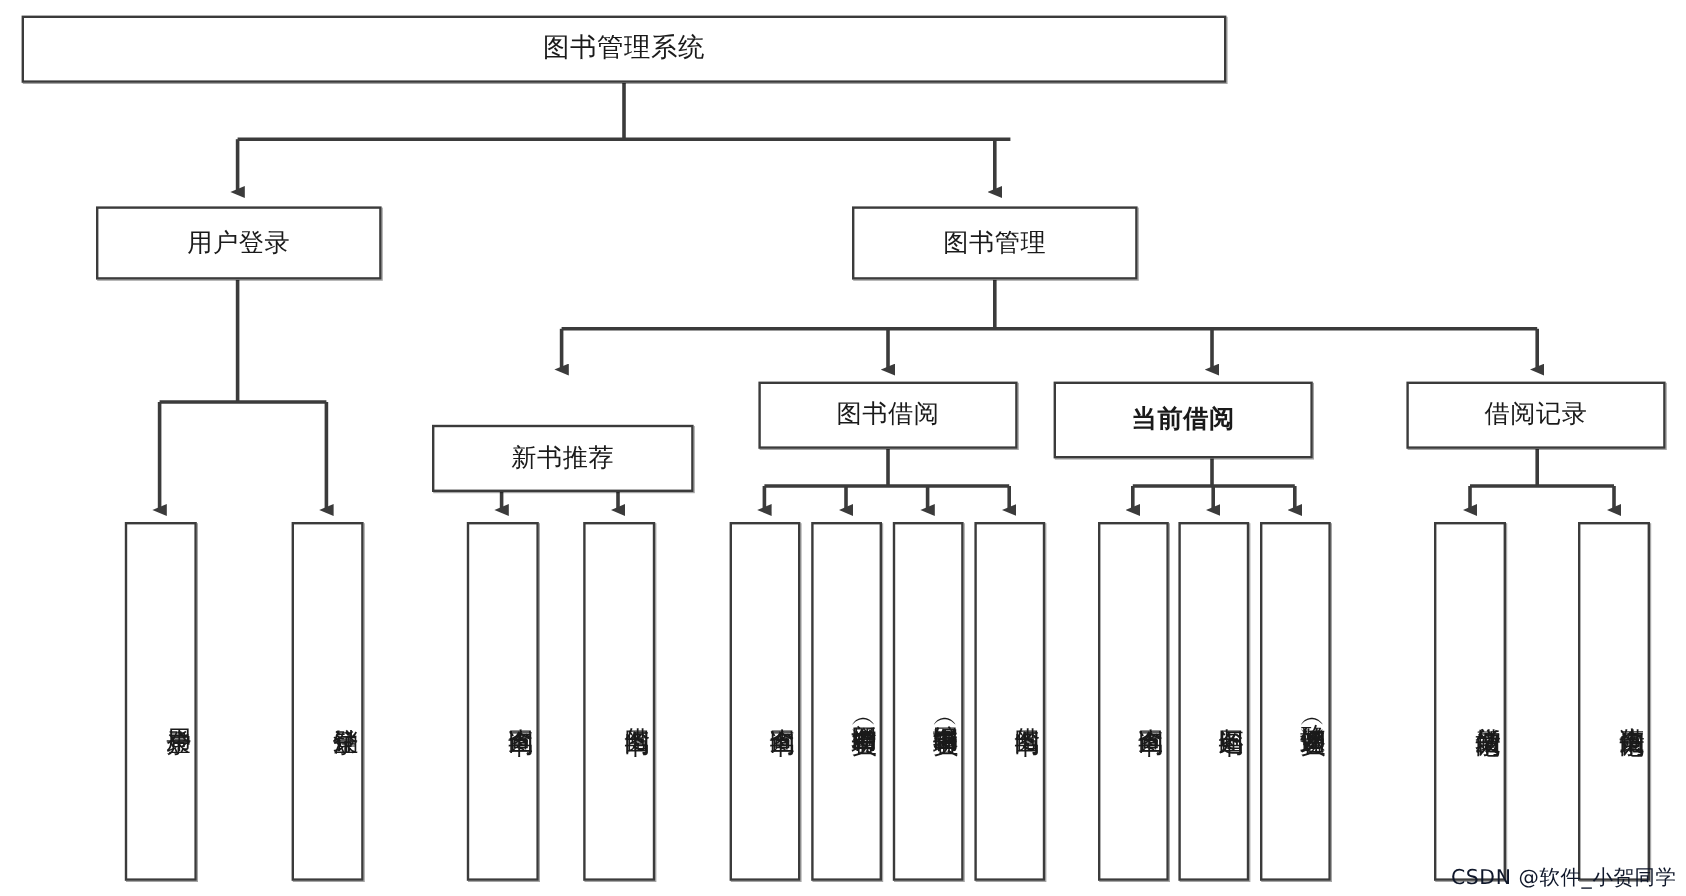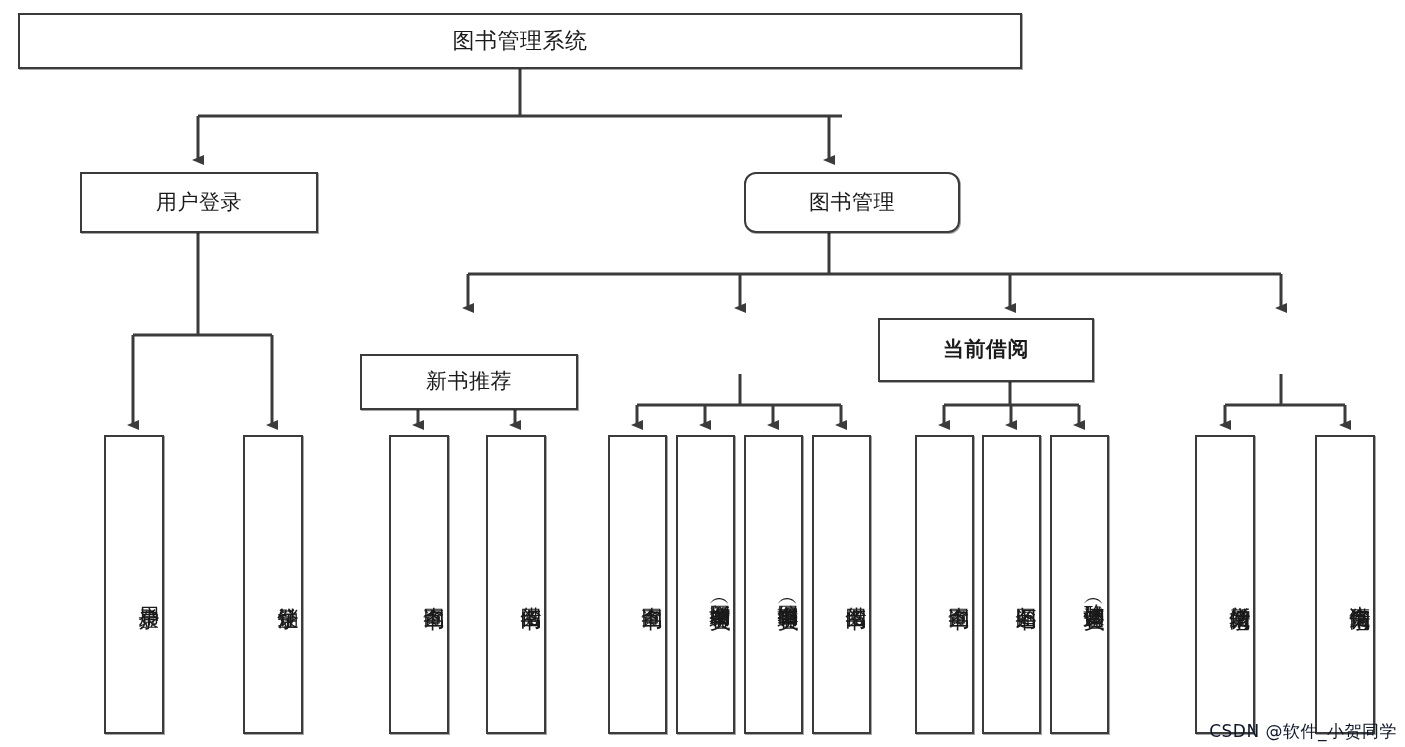--- a/index.html
+++ b/index.html
@@ -125,30 +125,36 @@
     </g>
   </svg>
 
   <div class="node horiz root" style="left:18px; top:13px; width:1004px; height:56px;">
     <span class="lbl">图书管理系统</span>
   </div>
 
   <div class="node horiz" style="left:80px; top:172px; width:238px; height:61px;">
     <span class="lbl">用户登录</span>
   </div>
-  <div class="node horiz" style="left:744px; top:172px; width:216px; height:61px;border-radius:12px;">
+  <div class="node horiz" style="left:710px; top:172px; width:238px; height:61px;">
     <span class="lbl">图书管理</span>
   </div>
 
   <div class="node horiz" style="left:360px; top:318px; width:218px; height:56px;margin-top:36px;">
     <span class="lbl">新书推荐</span>
   </div>
+  <div class="node horiz" style="left:632px; top:318px; width:216px; height:56px;">
+    <span class="lbl">图书借阅</span>
+  </div>
   <div class="node horiz" style="left:878px; top:318px; width:216px; height:64px;font-weight:bold;">
     <span class="lbl">当前借阅</span>
   </div>
+  <div class="node horiz" style="left:1172px; top:318px; width:216px; height:56px;">
+    <span class="lbl">借阅记录</span>
+  </div>
 
   <div class="node vert" style="left:104px; top:435px; width:60px; height:299px;">
     <span class="lbl">用户登录</span>
   </div>
   <div class="node vert" style="left:243px; top:435px; width:60px; height:299px;">
     <span class="lbl">注销登录</span>
   </div>
 
   <div class="node vert" style="left:389px; top:435px; width:60px; height:299px;">
     <span class="lbl">查询图书</span>

